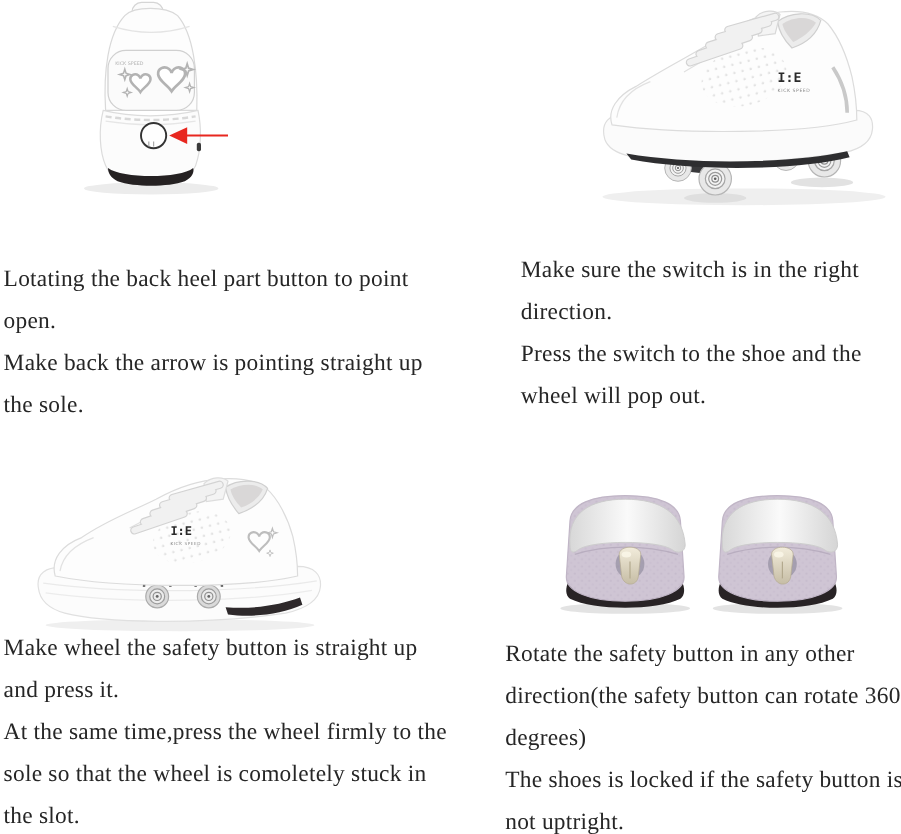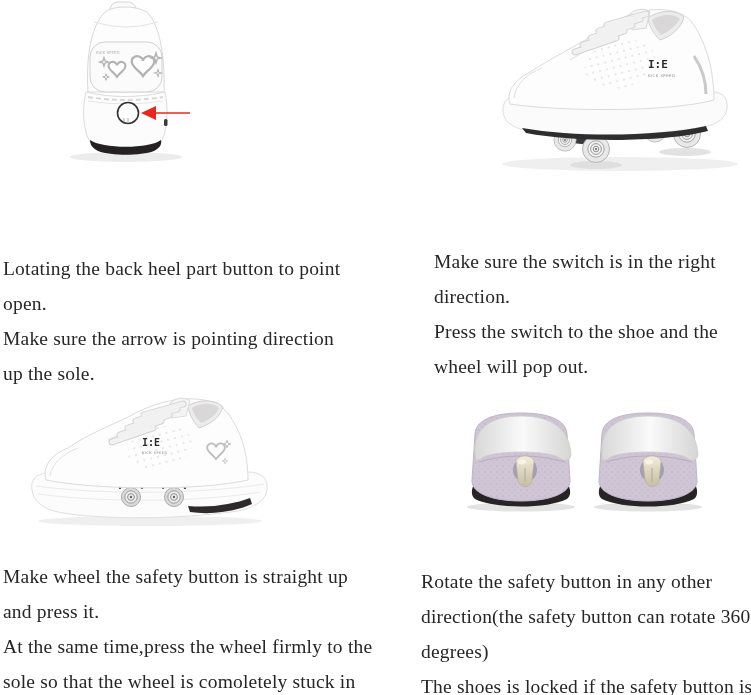--- a/index.html
+++ b/index.html
@@ -1,20 +1,20 @@
 <!DOCTYPE html>
 <html><head>
 <meta charset="utf-8">
 <style>
   html,body{margin:0;padding:0;background:#fff;}
   .sheet{
     position:relative;width:751px;height:695px;background:#ffffff;overflow:hidden;
     font-family:"Liberation Serif","DejaVu Serif",serif;
   }
-  .txt{position:absolute;color:#262626;font-size:19.5px;line-height:35px;letter-spacing:0.2px;margin-top:36px;}
+  .txt{position:absolute;color:#262626;font-size:19.5px;line-height:35px;letter-spacing:0.2px;}
   .txt p{margin:0;}
   .fig{position:absolute;margin:0;padding:0;}
   .fig svg{display:block;}
   #fig-back{left:60px;top:0;}
   #fig-wheels-out{left:470px;top:0;}
   #fig-wheels-in{left:20px;top:390px;}
   #fig-heels{left:440px;top:395px;}
   #txt-step1{left:3px;top:215px;width:352px;}
   #txt-step2{left:434px;top:208px;width:322px;}
   #txt-step3{left:3px;top:523px;width:372px;}
@@ -168,21 +168,21 @@
           <line x1="60" y1="58" x2="60" y2="72" stroke="#b3a98e"></line>
         </g>
       </defs>
       <use href="#heelG" x="25" y="15"></use>
       <use href="#heelG" x="152" y="15"></use>
     </svg>
   </figure>
 
   <div class="txt" id="txt-step1">
     <p>Lotating the back heel part button to point open.</p>
-    <p>Make sure the arrow is pointing direction up the sole.</p>
+    <p>Make back the arrow is pointing straight up the sole.</p>
   </div>
 
   <div class="txt" id="txt-step2">
     <p>Make sure the switch is in the right direction.</p>
     <p>Press the switch to the shoe and the wheel will pop out.</p>
   </div>
 
   <div class="txt" id="txt-step3">
     <p>Make wheel the safety button is straight up and press it.</p>
     <p>At the same time,press the wheel firmly to the sole so that the wheel is comoletely stuck in the slot.</p>

